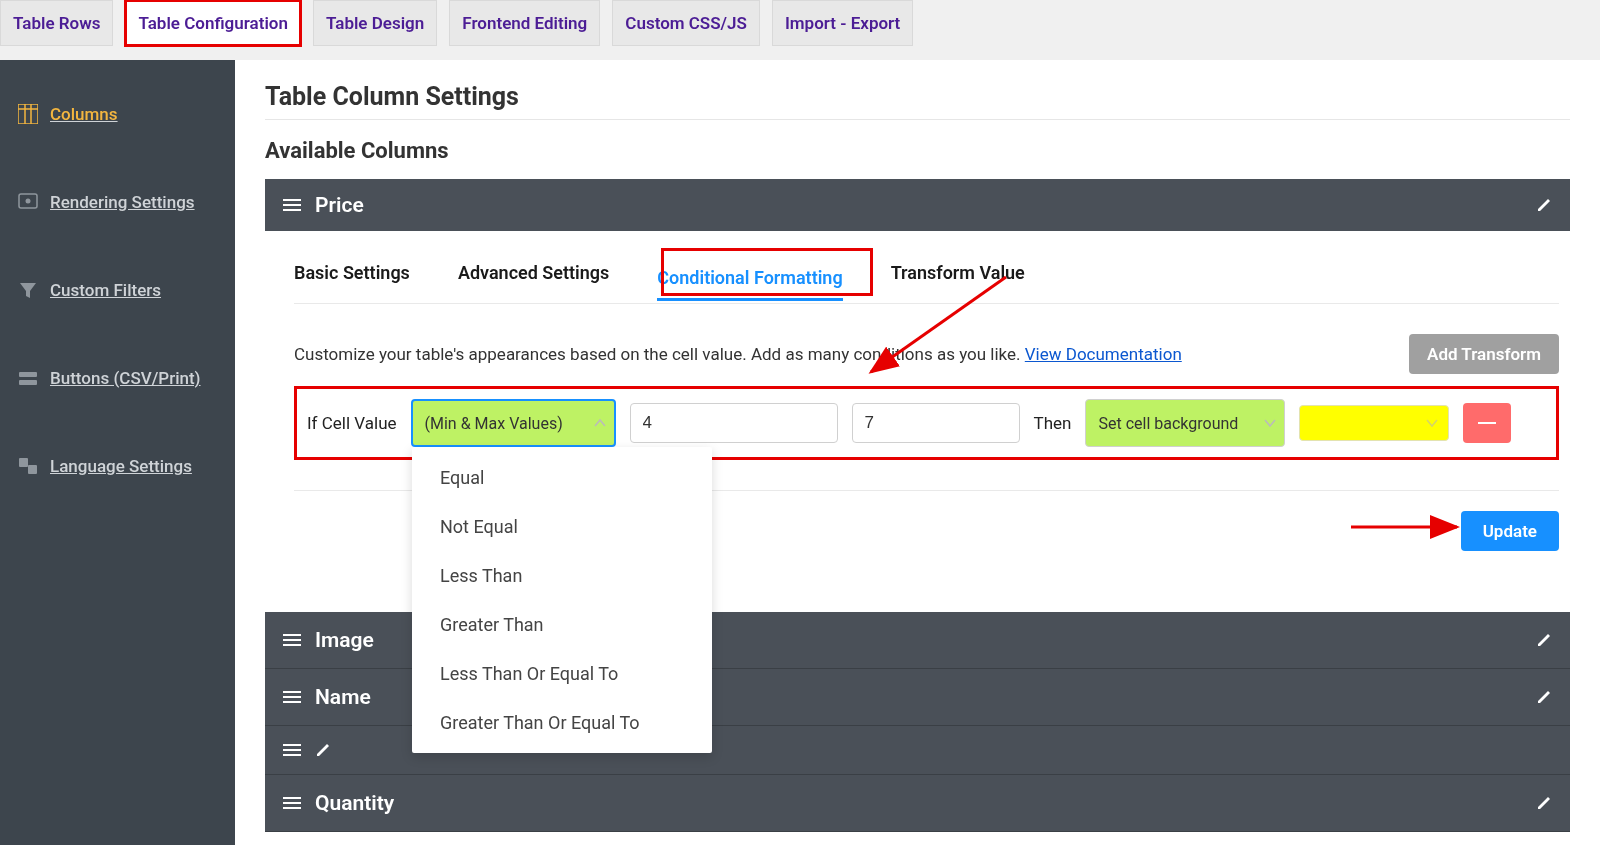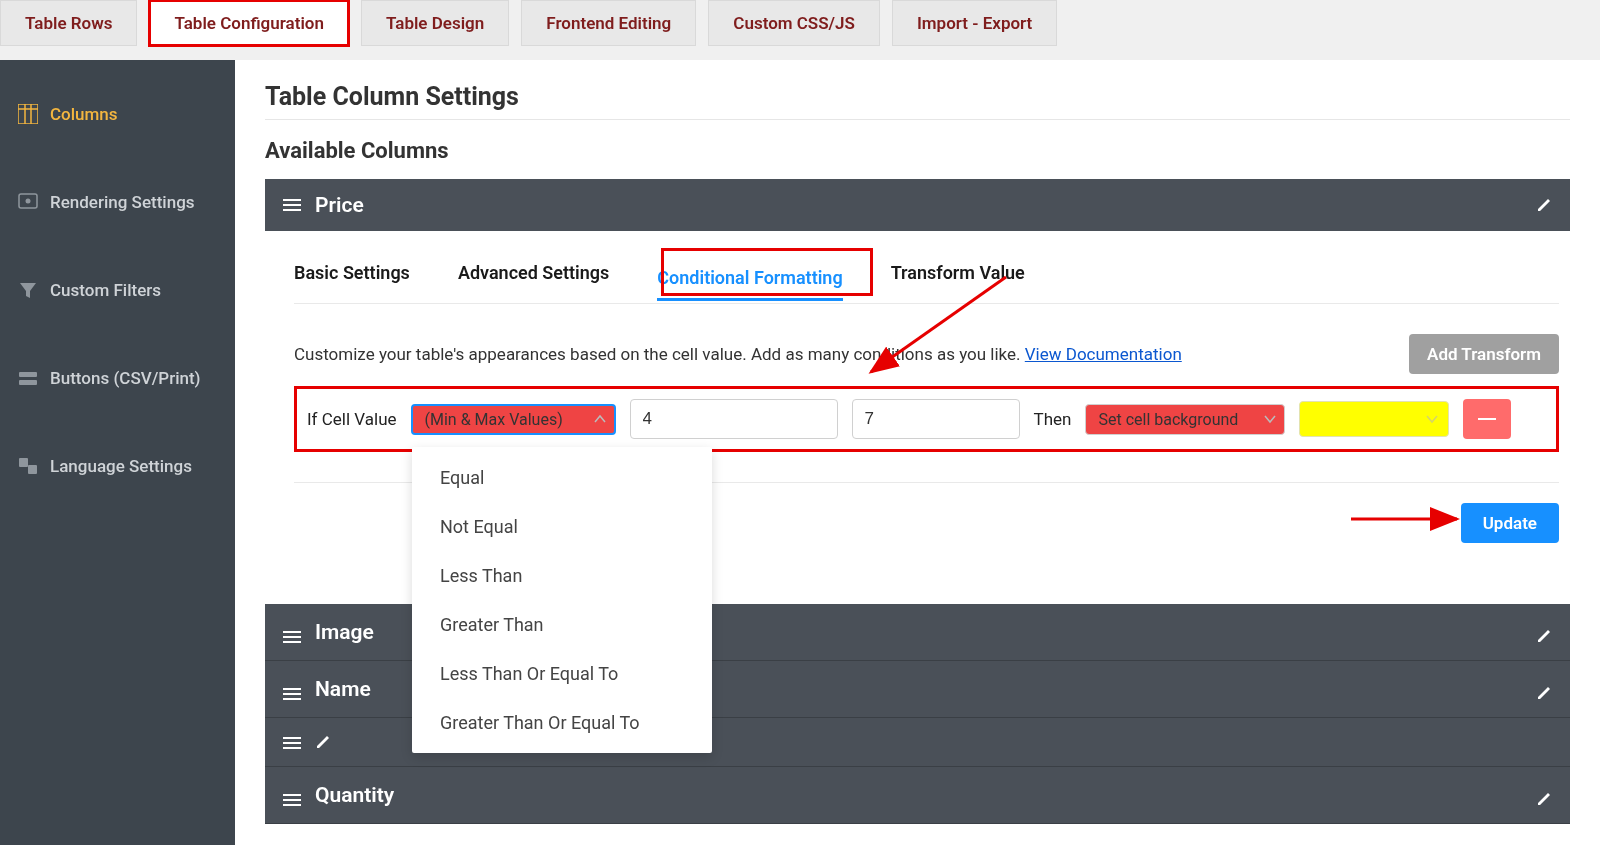--- a/index.html
+++ b/index.html
@@ -20,23 +20,23 @@
   
   .top-tabs {
     display: flex;
     gap: 12px;
     padding: 0 0 18px 0;
     background: #f0f0f0;
     height: 60px;
     align-items: flex-start;
   }
   .top-tab {
-    padding: 12px 24px;
+    padding: 12px 12px;
     background: #e8e8e8;
-    color: #7f1d1d;
+    color: #4c1d95;
     font-weight: 600;
     font-size: 17px;
     cursor: pointer;
     border: 1px solid #d9d9d9;
   }
   .top-tab.active {
     background: #fff;
   }
   .hl-red {
     outline: 3px solid #e60000;
@@ -47,20 +47,21 @@
   .layout {
     display: flex;
     height: calc(845px - 60px);
   }
   .sidebar {
     width: 235px;
     background: #3d454d;
     color: #cfd3d7;
     padding: 30px 0;
     flex-shrink: 0;
+    text-decoration: underline;
   }
   .side-item {
     display: flex;
     align-items: center;
     gap: 12px;
     padding: 14px 18px;
     font-size: 17px;
     font-weight: 500;
     cursor: pointer;
     margin-bottom: 40px;
@@ -187,22 +188,22 @@
     align-items: center;
     gap: 14px;
     position: relative;
   }
   .lbl {
     font-size: 17px;
     color: #222;
   }
   .sel {
     border: 1px solid #d0d0d0;
-    background: #ef4444;
-    height: 31px;
+    background: #bef264;
+    height: 48px;
     border-radius: 4px;
     display: inline-flex;
     align-items: center;
     padding: 0 28px 0 12px;
     font-size: 16px;
     color: #333;
     position: relative;
     cursor: pointer;
   }
   .sel.focus {
@@ -297,21 +298,21 @@
     font-size: 17px;
     font-weight: 600;
     cursor: pointer;
   }
 
   
   .collapsed-panel {
     background: #4a5058;
     color: #fff;
     display: flex;
-    align-items: flex-end;
+    align-items: center;
     padding: 16px 18px;
     border-bottom: 1px solid #3a3f45;
   }
   .collapsed-panel .panel-title {
     font-size: 21px;
     font-weight: 600;
     flex: 1;
   }
   .collapsed-panel .drag-handle {
     margin-right: 14px;

